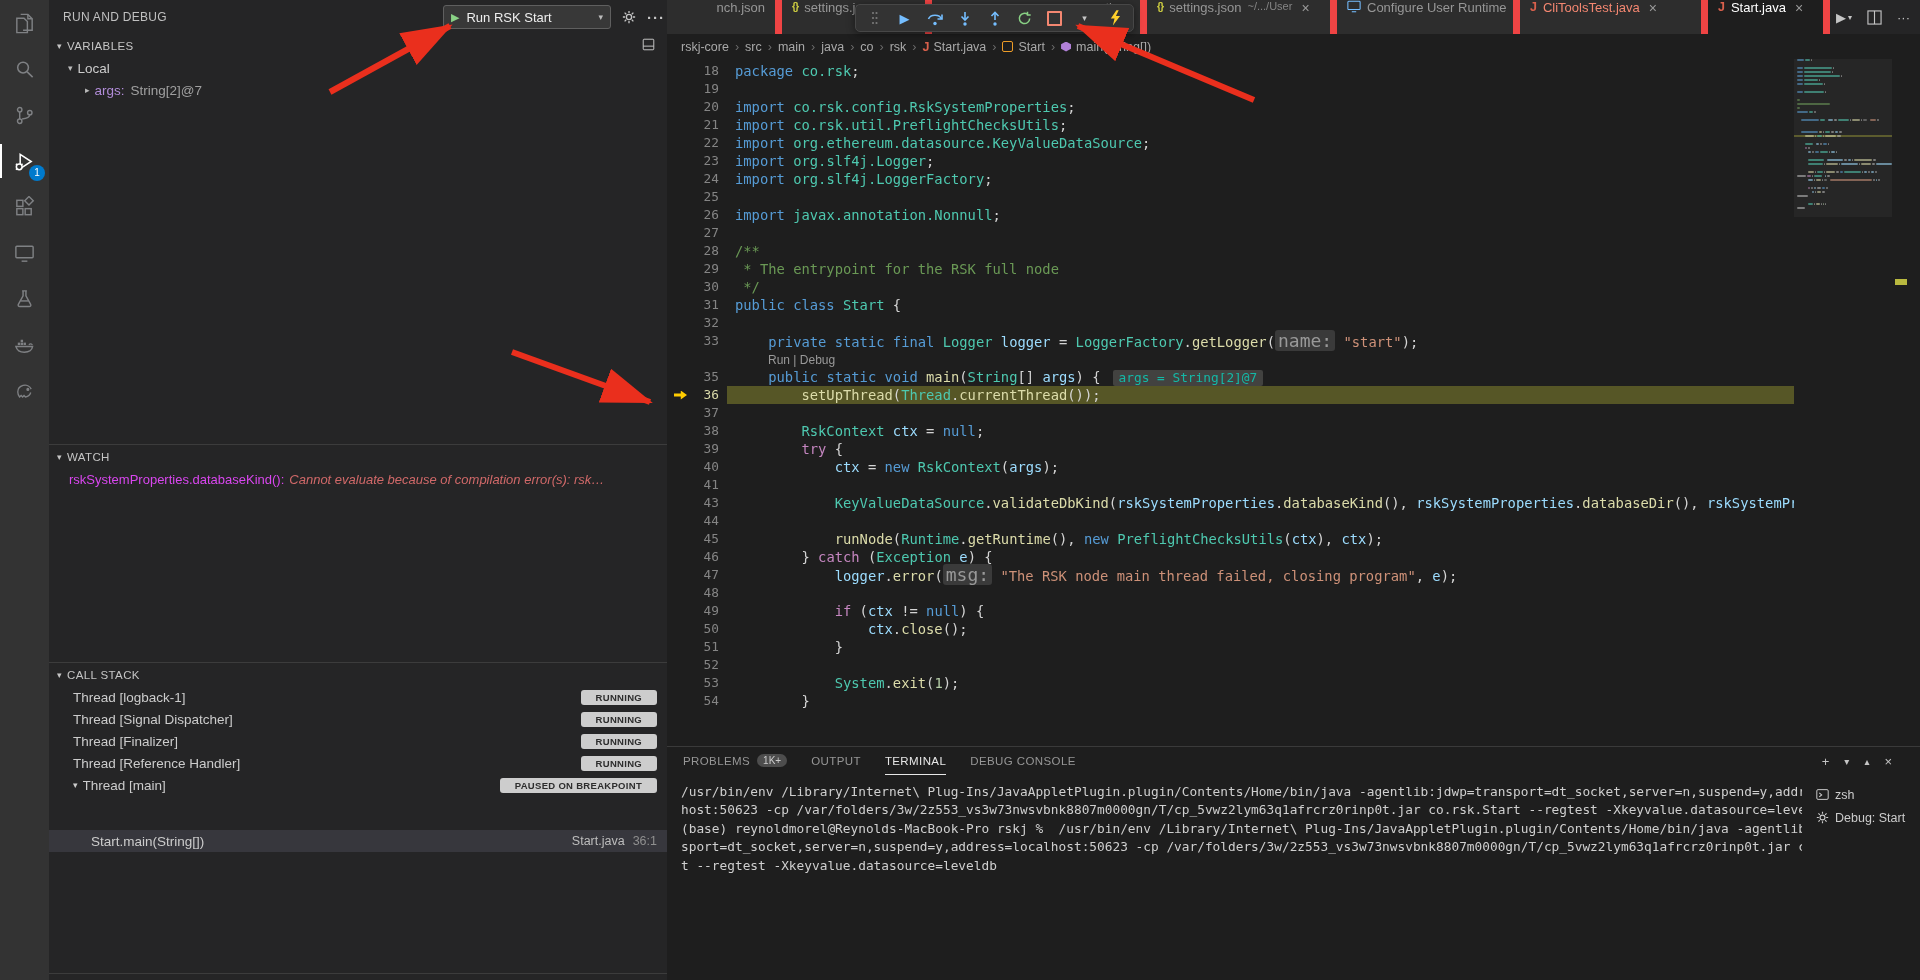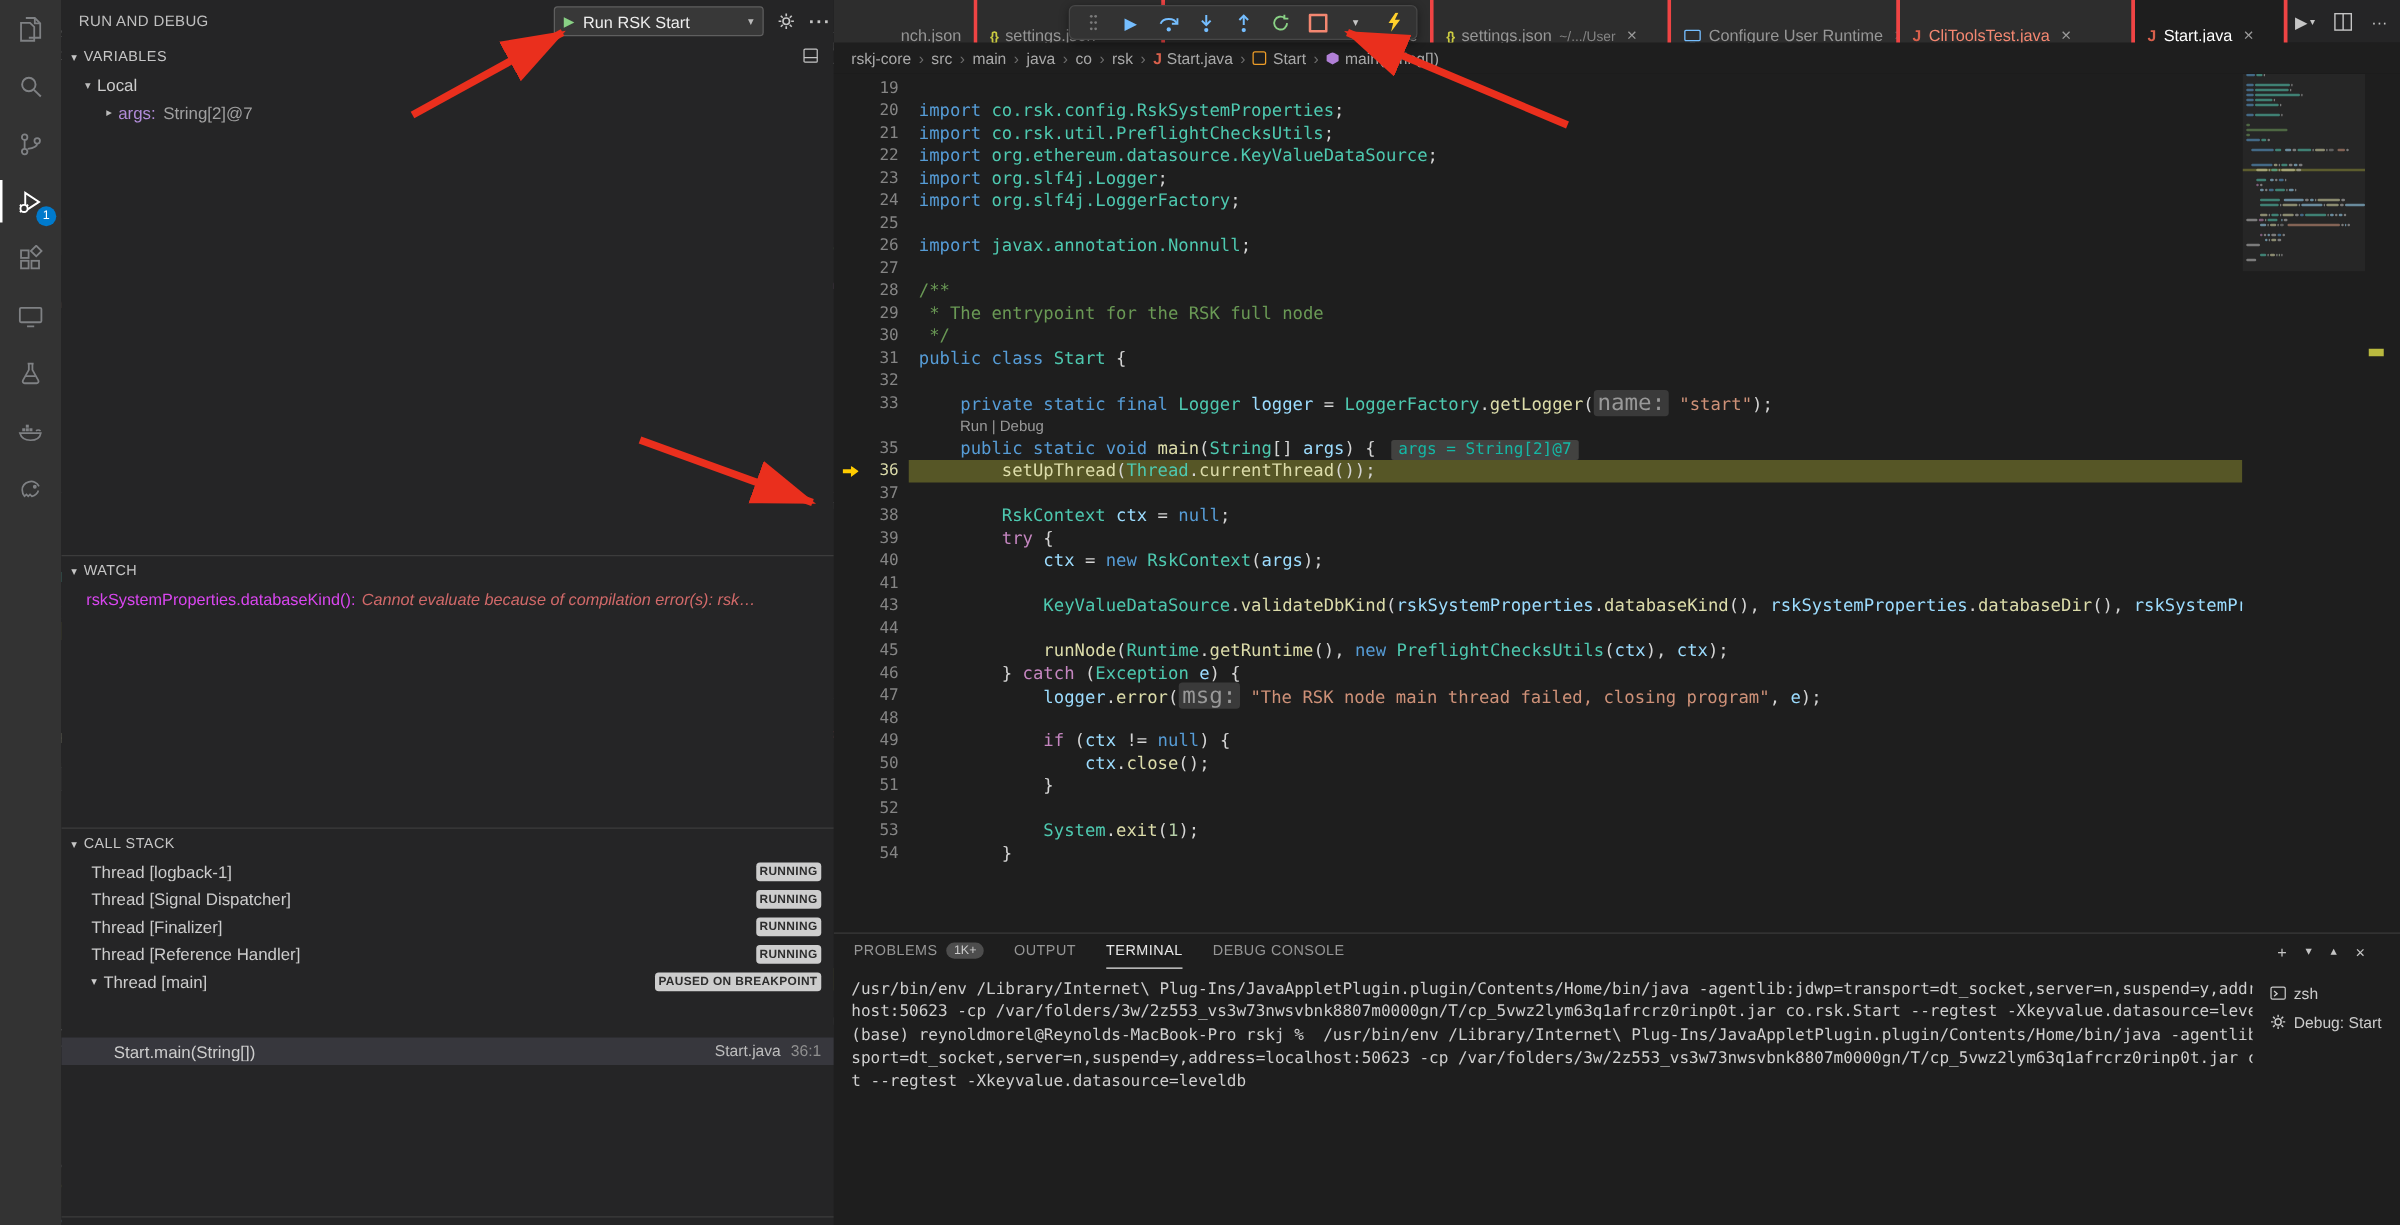--- a/index.html
+++ b/index.html
@@ -40,31 +40,31 @@
   .tree-row.var{padding-left:36px;}
   .var-name{color:#b18cd8;}
   .var-value{color:#a0a0a0;margin-left:6px;}
   .watch-row{padding-left:20px;font-size:13px;overflow:hidden;}
   .watch-name{color:#d946ef;}
   .watch-error{color:#d16969;font-style:italic;margin-left:5px;}
   .cs-row{height:22px;display:flex;align-items:center;font-size:13.5px;padding-left:24px;cursor:pointer;position:relative;}
   .cs-row .chev{font-size:9px;margin-right:5px;}
   .cs-label{flex:1;color:#cccccc;white-space:nowrap;overflow:hidden;}
   .pill{background:var(--status-pill,#cdcdcd);color:#2d2d2d;font-size:9.5px;font-weight:bold;border-radius:3px;
-        padding:2px 3px;margin-right:10px;letter-spacing:.3px;flex:none;}
+        padding:2px 15px;margin-right:10px;letter-spacing:.3px;flex:none;}
   .cs-row.frame{padding-left:42px;}
   .cs-row.selected{background:#37373d;margin-top:34px;}
   .frame-file{color:#bdbdbd;font-size:12.5px;margin-right:8px;}
   .frame-line{color:#8f8f8f;font-size:12.5px;margin-right:10px;}
   
   .main{position:fixed;left:667px;top:0;right:0;bottom:0;background:#1e1e1e;}
   .tabbar{position:absolute;left:0;top:0;right:0;height:34px;background:#252526;display:flex;}
   .tabs{display:flex;height:34px;}
-  .tab{height:36px;box-sizing:border-box;display:flex;align-items:flex-end;padding:0 10px;background:#2d2d2d;
-       border-right:3px solid #ef4444;font-size:13px;color:#969696;cursor:pointer;overflow:hidden;white-space:nowrap;flex:none;}
+  .tab{height:36px;box-sizing:border-box;display:flex;align-items:flex-start;padding:0 10px;background:#2d2d2d;
+       border-right:7px solid #ef4444;font-size:13px;color:#969696;cursor:pointer;overflow:hidden;white-space:nowrap;flex:none;}
   .tab.active{background:#1e1e1e;color:#ffffff;}
   .tab.partial{justify-content:flex-end;}
   .ticon{margin-right:6px;flex:none;display:flex;align-items:center;}
   .ticon.json{color:#cbcb41;font-size:10.5px;font-weight:bold;letter-spacing:-1px;}
   .ticon.java{color:#d9604c;font-size:12.5px;font-weight:bold;}
   .tlabel.error{color:var(--error,#f48771);}
   .tdesc{font-size:11px;color:#848484;margin-left:6px;}
   .tclose{margin-left:9px;color:#9a9a9a;font-size:14px;}
   .editor-actions{position:absolute;right:10px;top:0;height:34px;display:flex;align-items:center;gap:15px;color:#c5c5c5;}
   .ea{cursor:pointer;display:flex;align-items:center;font-size:13px;}
@@ -441,20 +441,21 @@
       </span>
       <span class="bc-sep">›</span>
       <span class="bc-item">
         <span class="sym-method"></span>
         <span>main(String[])</span>
       </span>
     </div>
 
   <div class="editor">
     <div id="code-rows" class="code-rows">
+        <div class="crow"><span class="ln">18</span><span class="txt"><span class="tk-k">package </span><span class="tk-t">co.rsk</span><span>;</span></span></div>
         <div class="crow"><span class="ln">19</span><span class="txt"></span></div>
         <div class="crow"><span class="ln">20</span><span class="txt"><span class="tk-k">import </span><span class="tk-t">co.rsk.config.RskSystemProperties</span><span>;</span></span></div>
         <div class="crow"><span class="ln">21</span><span class="txt"><span class="tk-k">import </span><span class="tk-t">co.rsk.util.PreflightChecksUtils</span><span>;</span></span></div>
         <div class="crow"><span class="ln">22</span><span class="txt"><span class="tk-k">import </span><span class="tk-t">org.ethereum.datasource.KeyValueDataSource</span><span>;</span></span></div>
         <div class="crow"><span class="ln">23</span><span class="txt"><span class="tk-k">import </span><span class="tk-t">org.slf4j.Logger</span><span>;</span></span></div>
         <div class="crow"><span class="ln">24</span><span class="txt"><span class="tk-k">import </span><span class="tk-t">org.slf4j.LoggerFactory</span><span>;</span></span></div>
         <div class="crow"><span class="ln">25</span><span class="txt"></span></div>
         <div class="crow"><span class="ln">26</span><span class="txt"><span class="tk-k">import </span><span class="tk-t">javax.annotation.Nonnull</span><span>;</span></span></div>
         <div class="crow"><span class="ln">27</span><span class="txt"></span></div>
         <div class="crow"><span class="ln">28</span><span class="txt"><span class="tk-m">/**</span></span></div>

